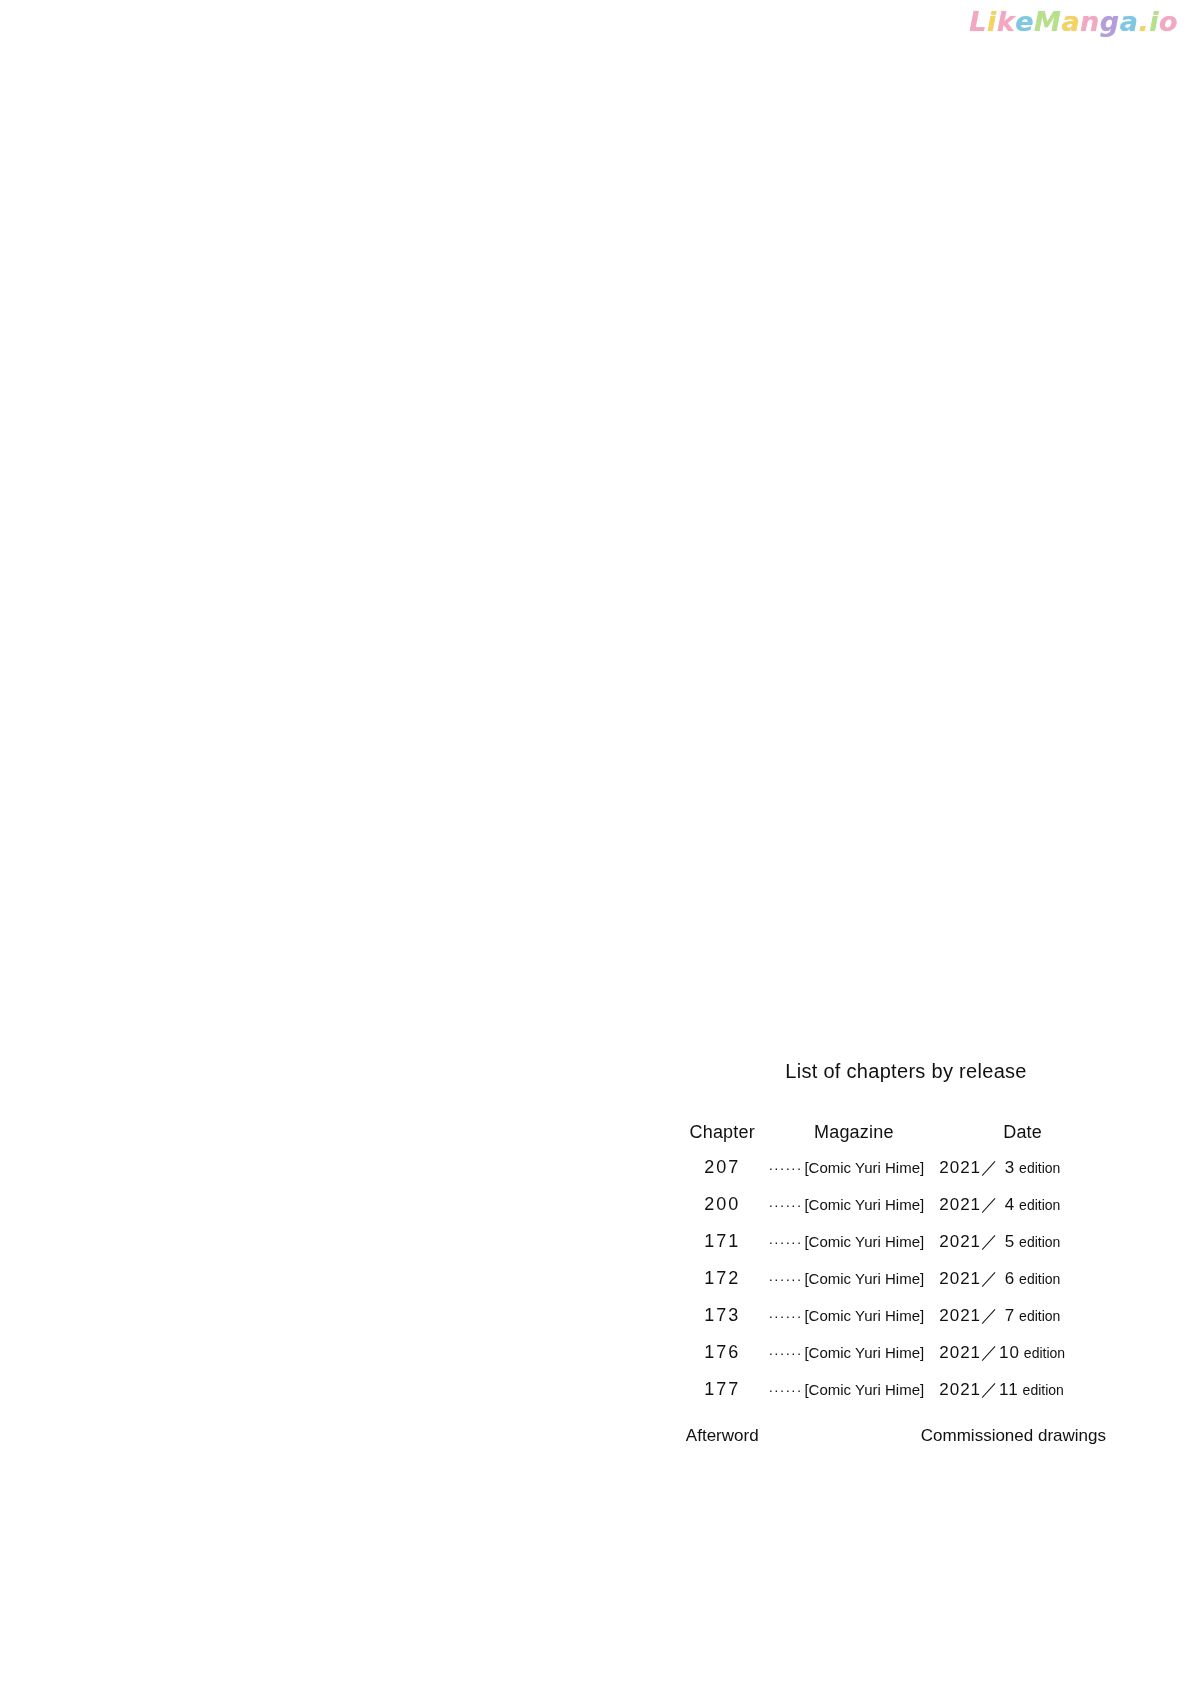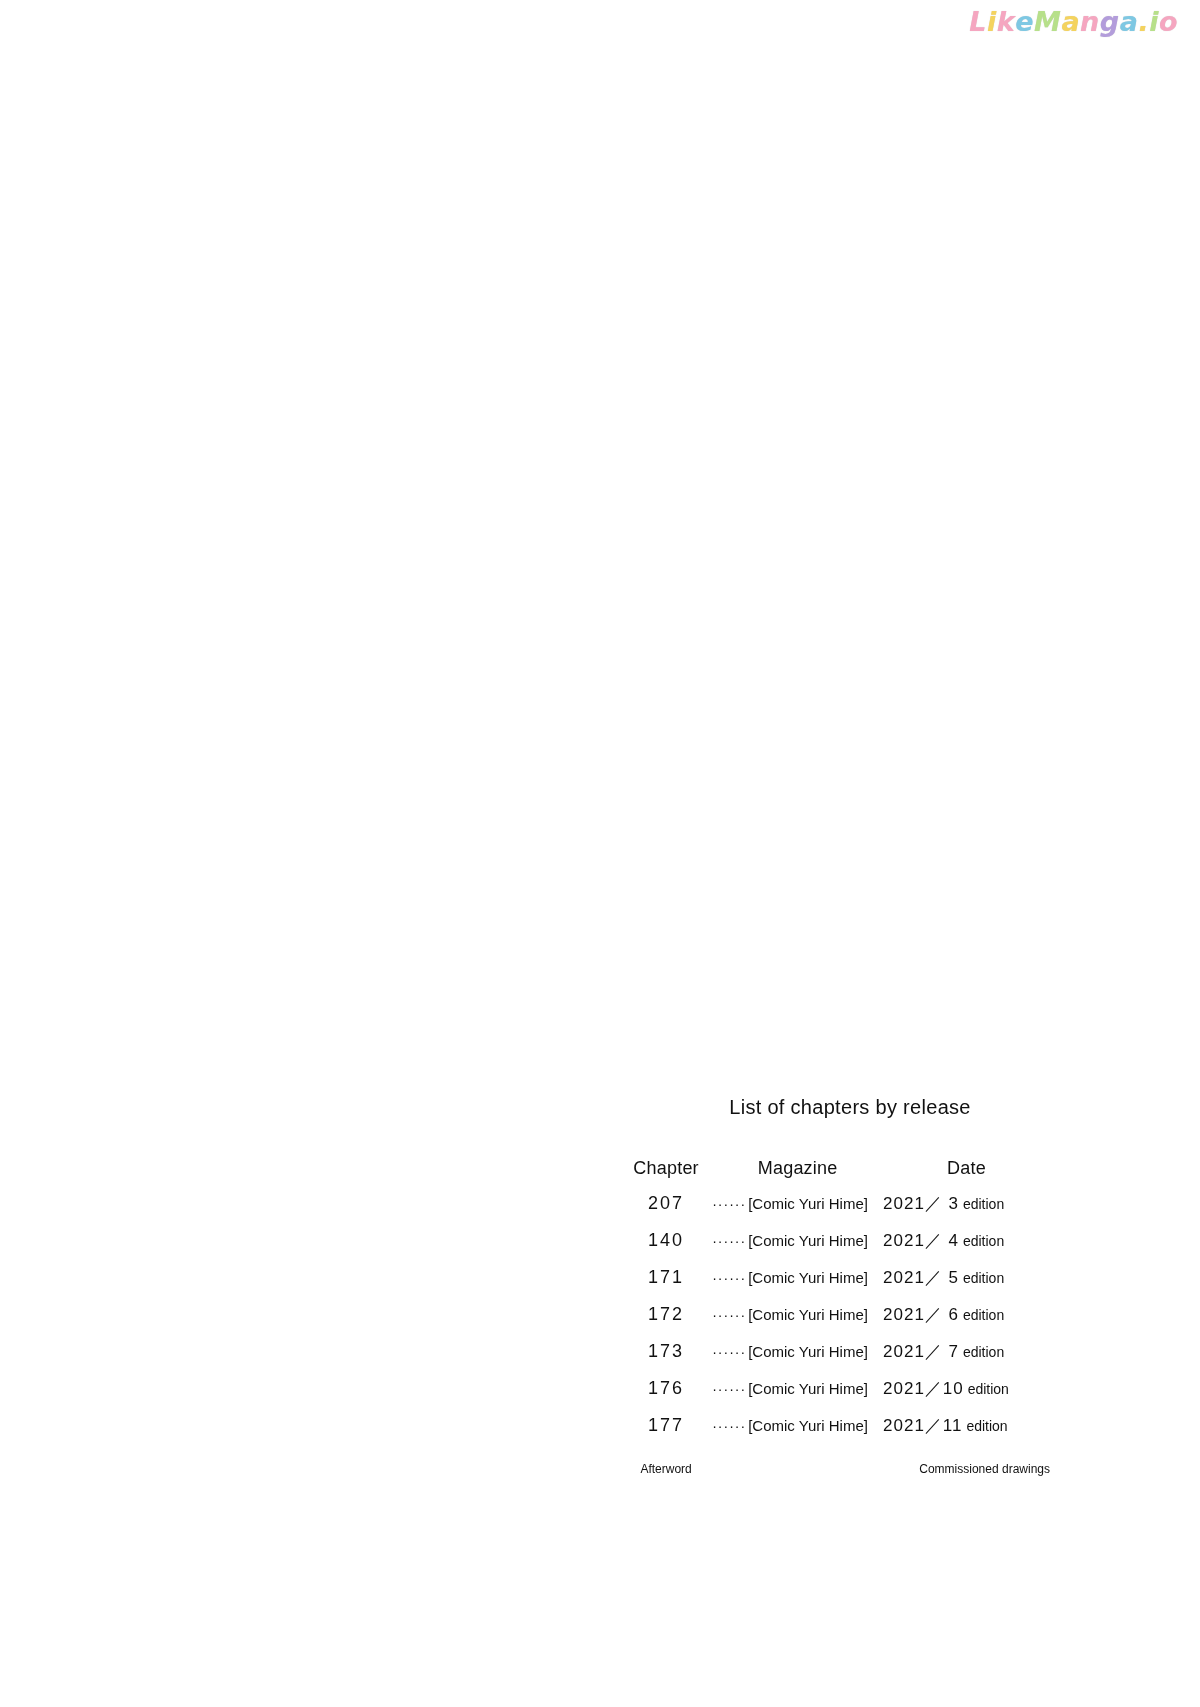--- a/index.html
+++ b/index.html
@@ -30,24 +30,23 @@
     user-select: none;
   }
   .watermark span {
     display: inline-block;
     text-shadow: 0 0 1px rgba(0,0,0,0.18);
   }
 
   
   .toc {
     position: absolute;
-    left: 620px;
+    left: 676px;
     top: 1060px;
     width: 430px;
-    margin-top: 36px;
   }
   .toc-title {
     text-align: center;
     font-size: 20px;
     font-weight: 400;
     letter-spacing: 0.3px;
     margin-bottom: 38px;
     padding-left: 30px;
     color: #111;
   }
@@ -92,21 +91,21 @@
     text-align: left;
     font-size: 17px;
     letter-spacing: 1px;
   }
   .cell-date .ed {
     font-size: 14px;
     letter-spacing: 0;
   }
   .afterword-row td {
     padding-top: 18px;
-    font-size: 12px;
+    font-size: 17px;
   }
   .afterword-label {
     text-align: center;
   }
   .afterword-value {
     text-align: right;
     padding-left: 26px;
   }
 </style>
 </head>
@@ -124,21 +123,21 @@
         <th class="th-date">Date</th>
       </tr>
     </thead>
     <tbody id="toc-body">
         <tr>
           <td class="cell-chapter">207</td>
           <td class="cell-magazine"><span class="dots">······</span><span>[Comic Yuri Hime]</span></td>
           <td class="cell-date"><span>2021／ 3</span><span class="ed"> edition</span></td>
         </tr>
         <tr>
-          <td class="cell-chapter">140</td>
+          <td class="cell-chapter">200</td>
           <td class="cell-magazine"><span class="dots">······</span><span>[Comic Yuri Hime]</span></td>
           <td class="cell-date"><span>2021／ 4</span><span class="ed"> edition</span></td>
         </tr>
         <tr>
           <td class="cell-chapter">171</td>
           <td class="cell-magazine"><span class="dots">······</span><span>[Comic Yuri Hime]</span></td>
           <td class="cell-date"><span>2021／ 5</span><span class="ed"> edition</span></td>
         </tr>
         <tr>
           <td class="cell-chapter">172</td>

